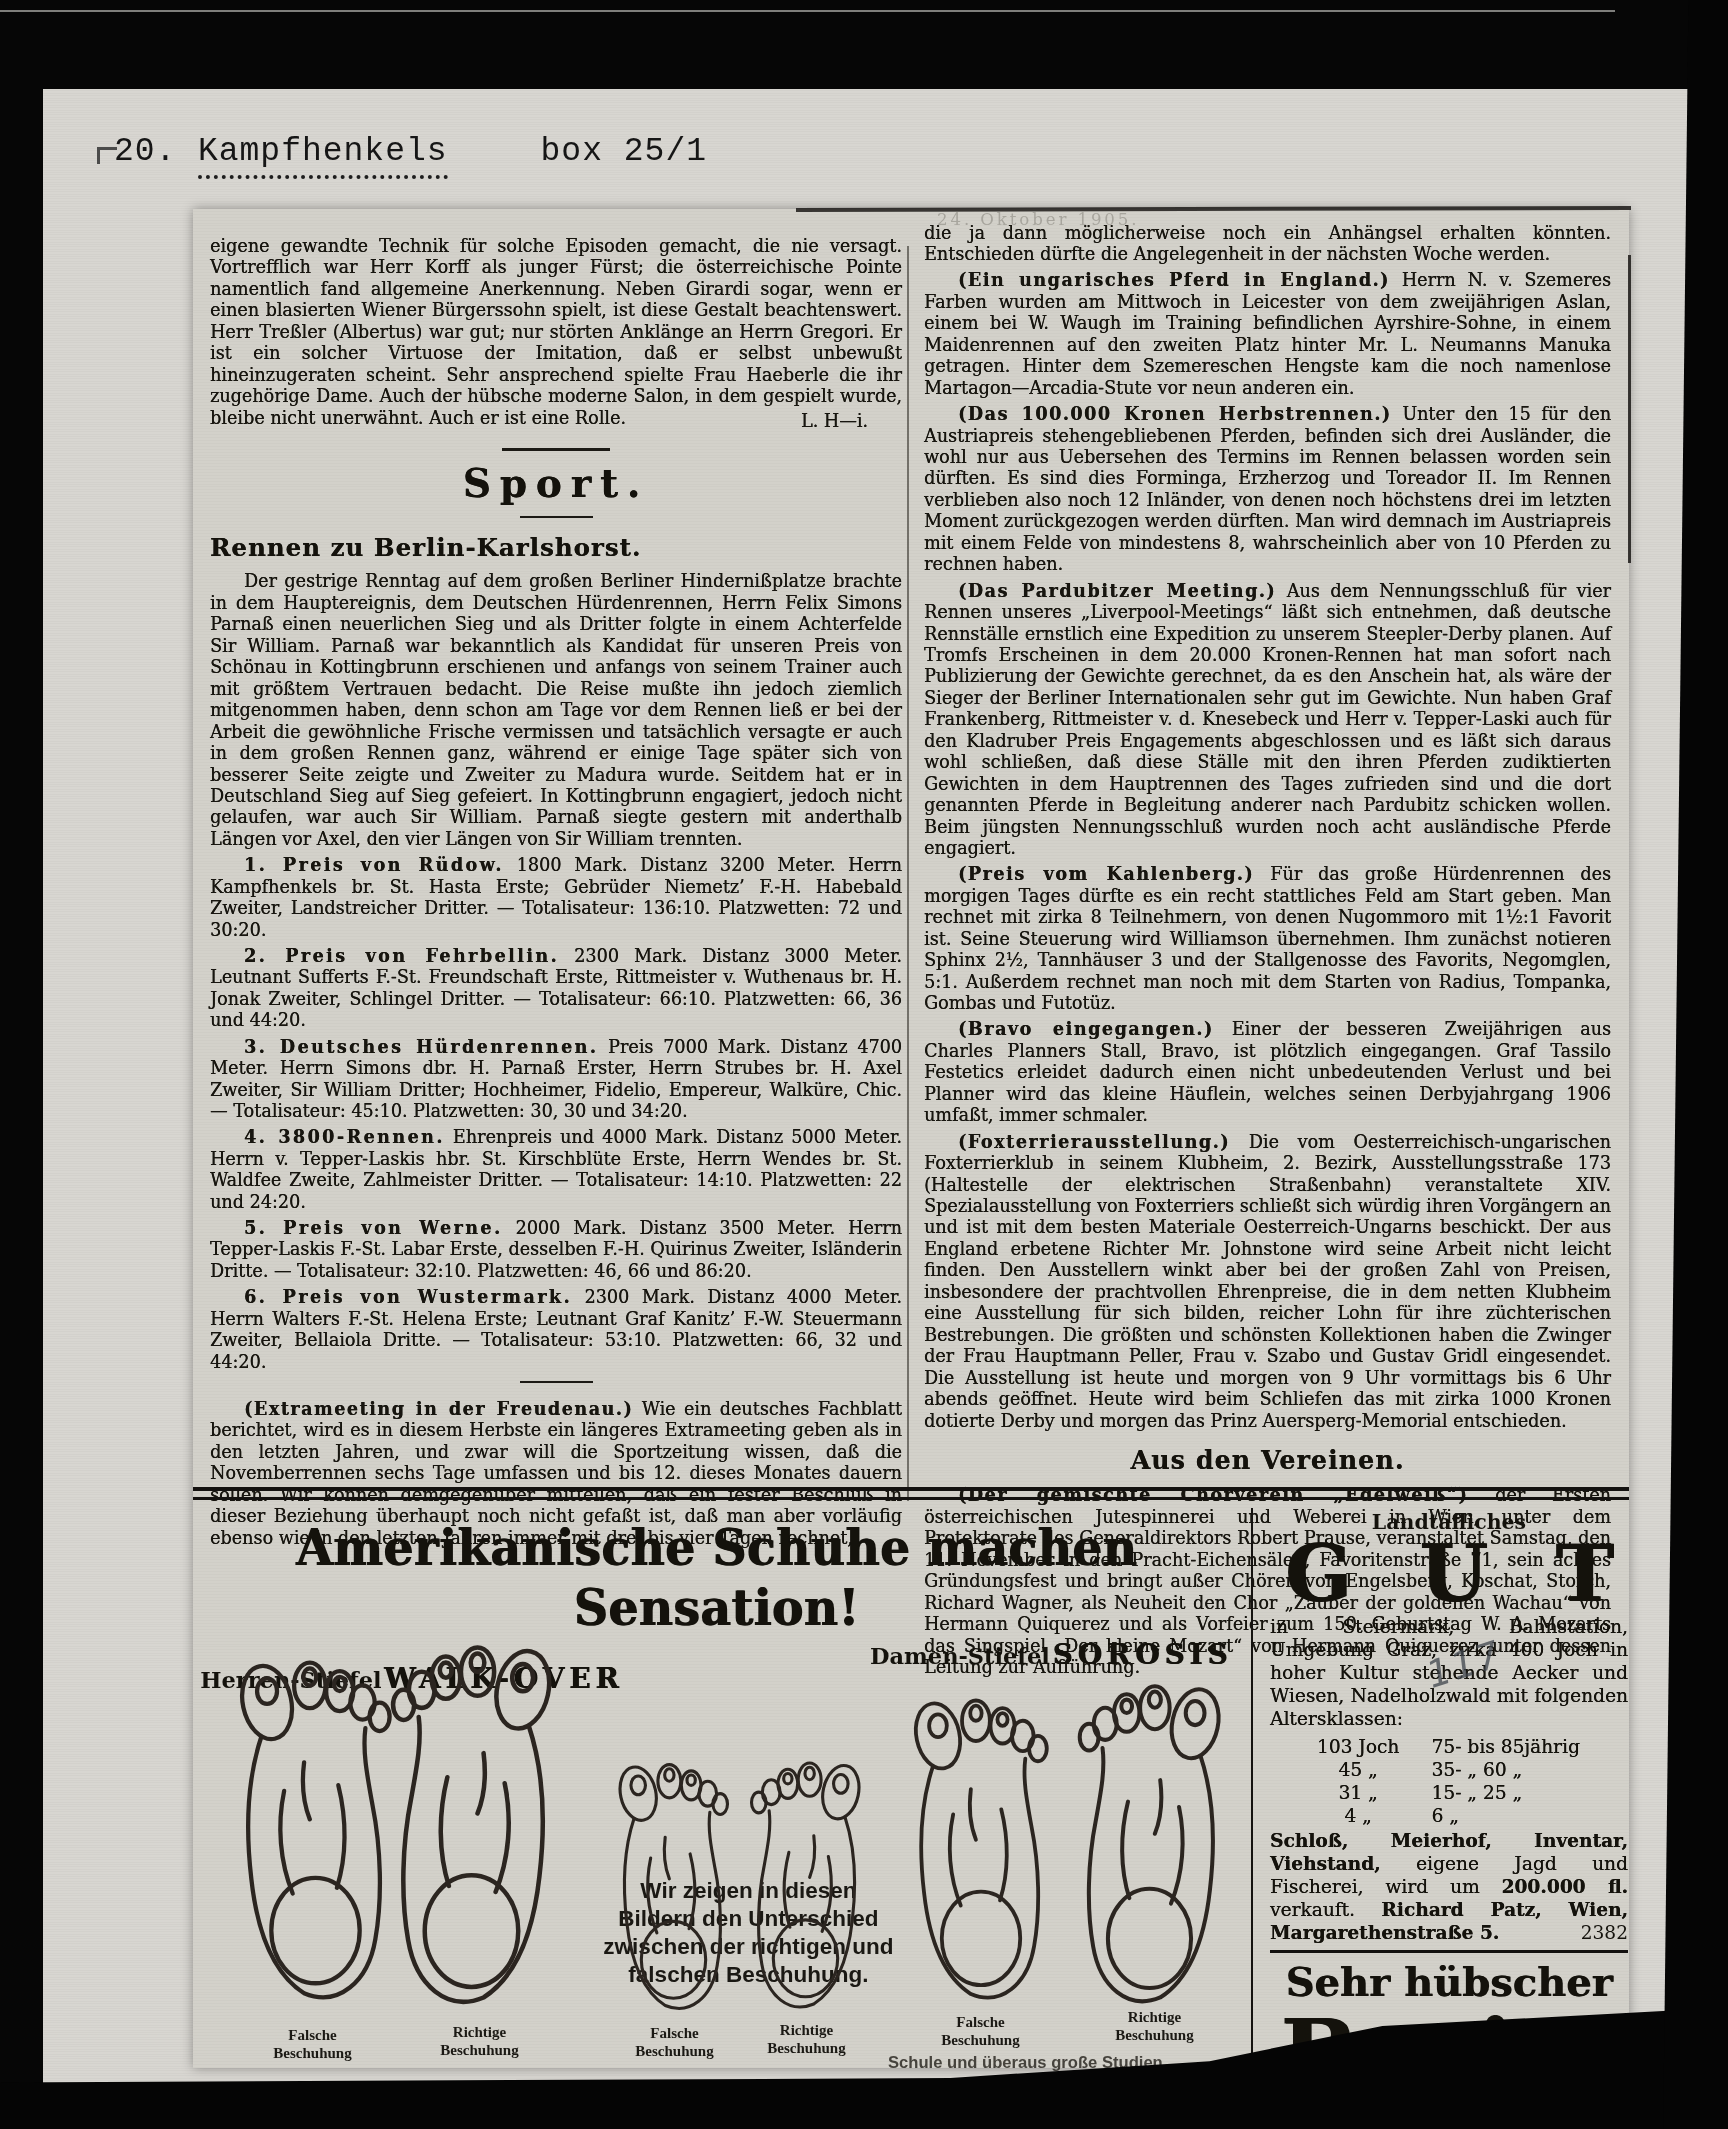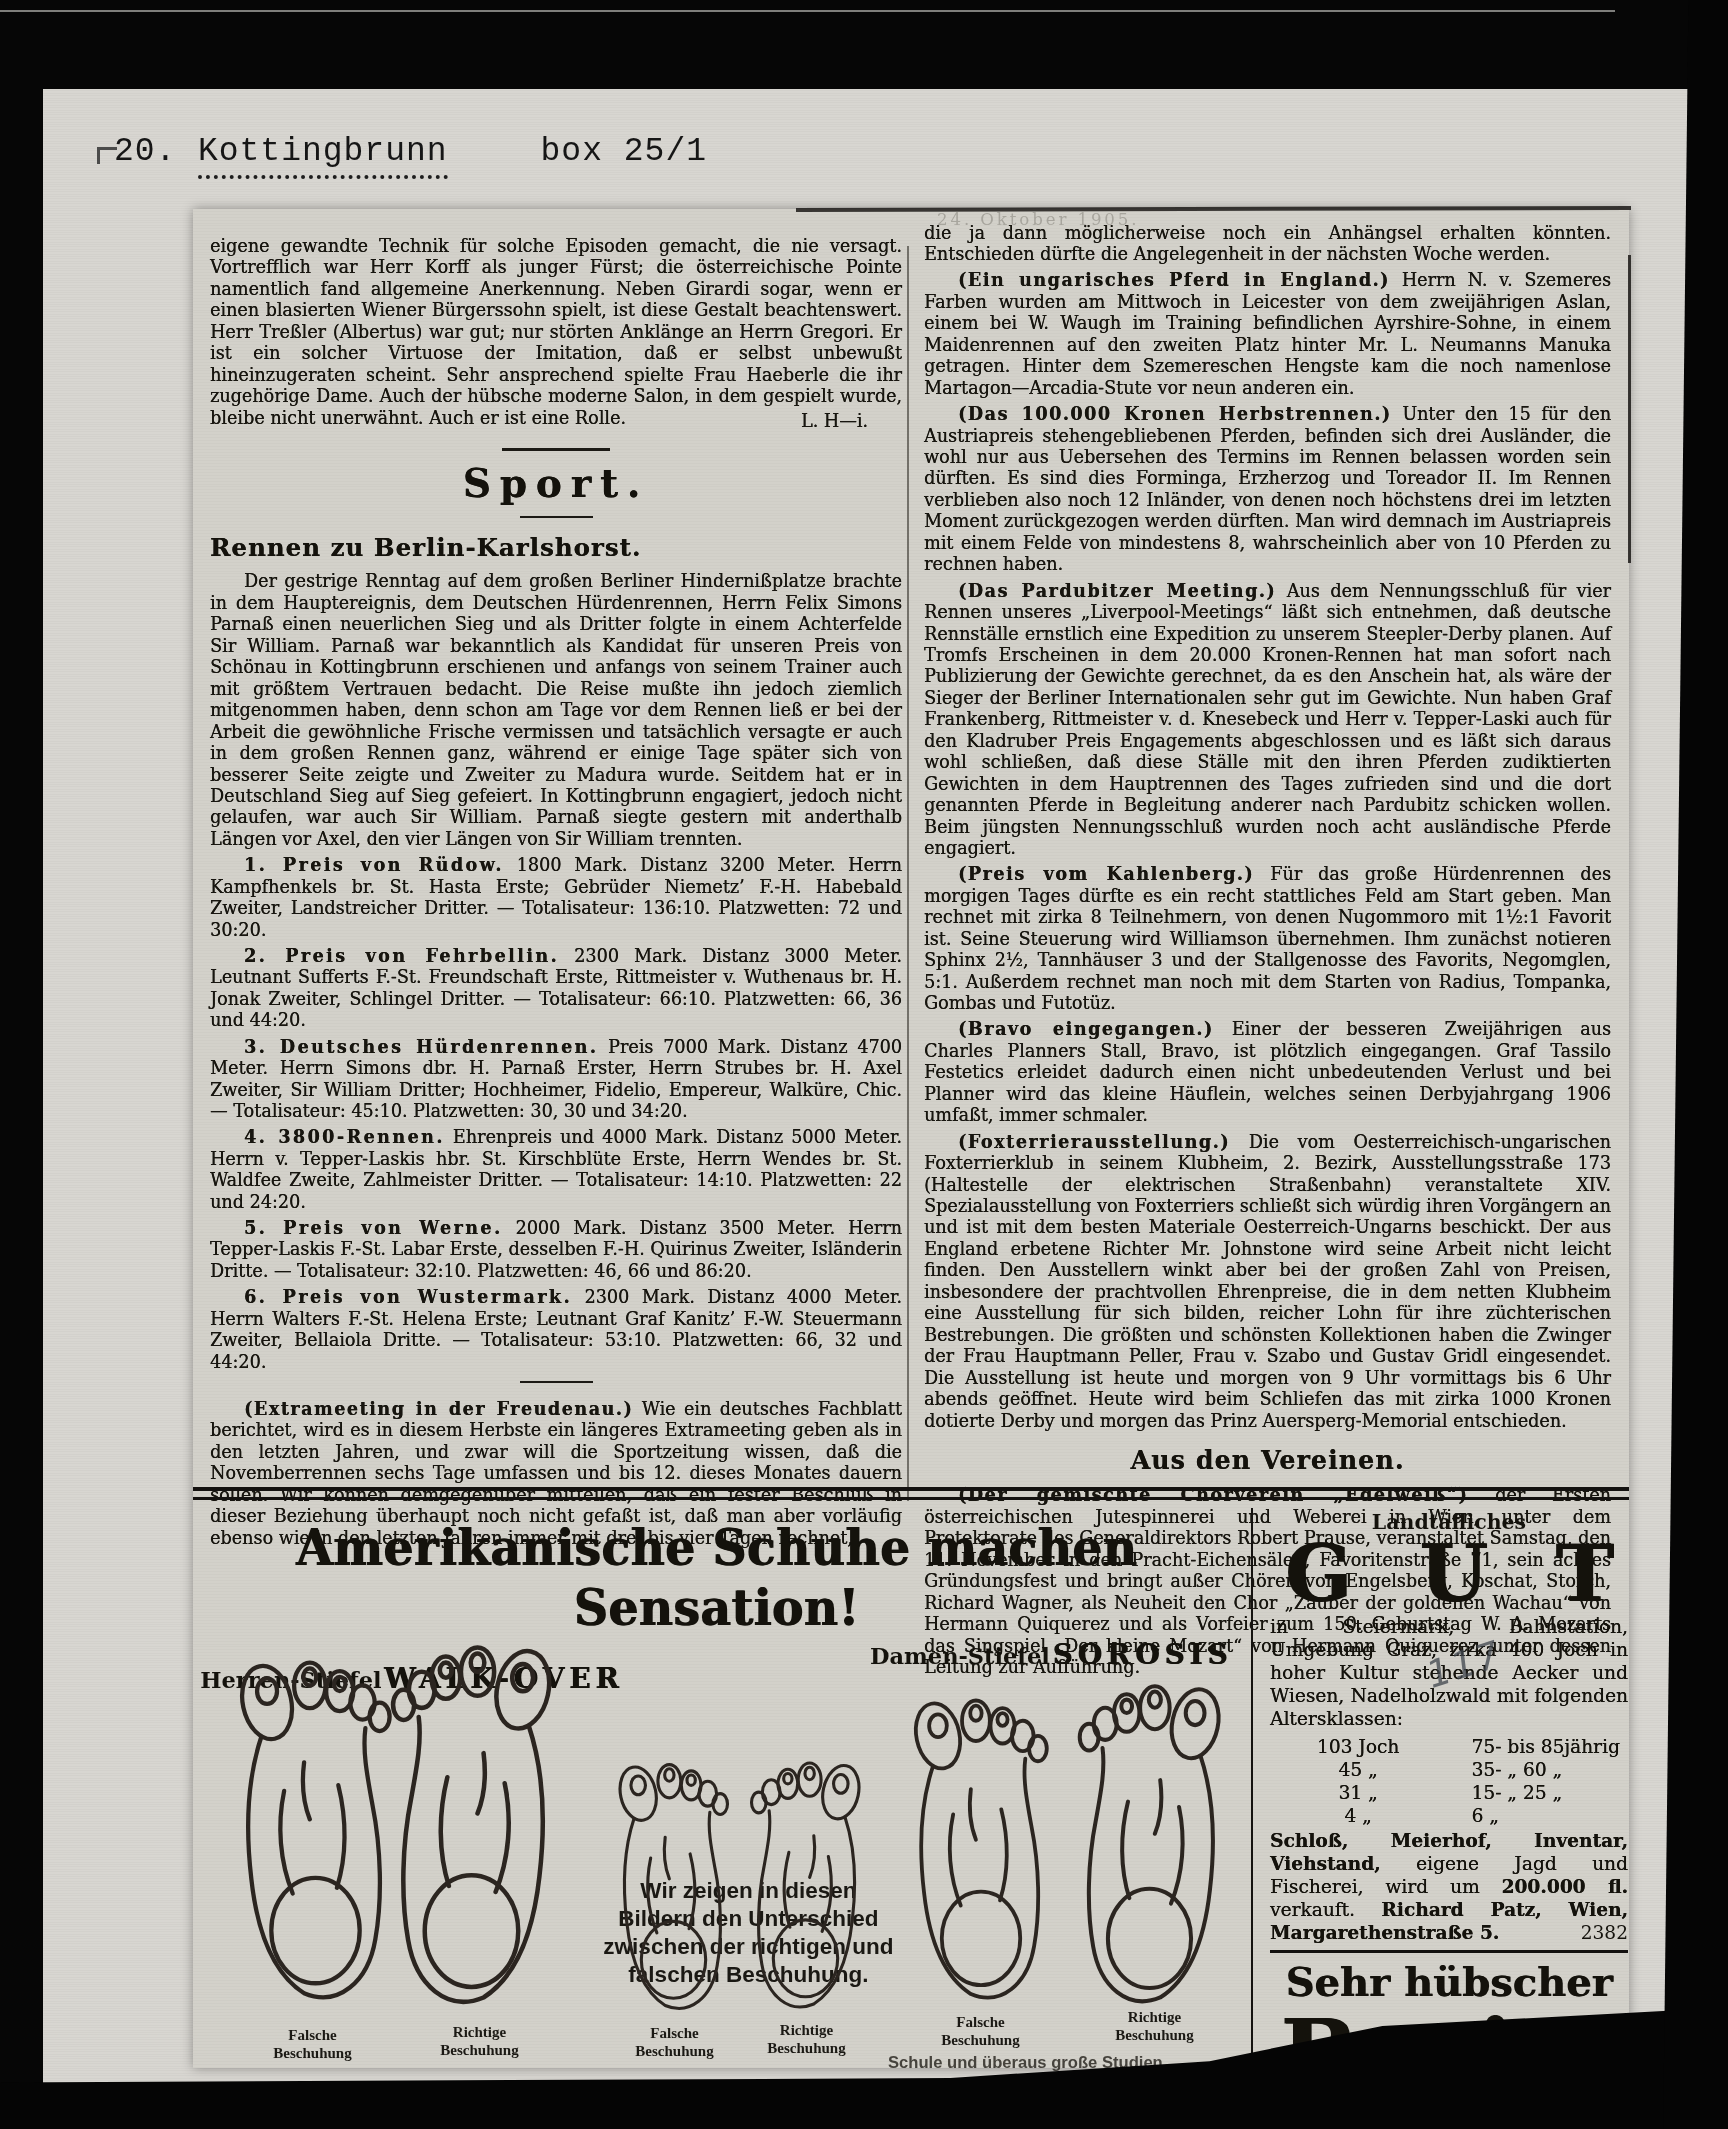--- a/index.html
+++ b/index.html
@@ -65,21 +65,21 @@
   .ad-footer-frag{position:absolute;left:695px;top:1844px;width:372px;font-size:16.6px;font-weight:bold;
     font-family:"Liberation Sans",sans-serif;color:#23201a;opacity:.8;z-index:3;}
   
   .side-divider{position:absolute;left:1058px;top:1299px;width:2px;height:560px;background:#141210;}
   .side-ads{position:absolute;left:1077px;top:1298px;width:358px;color:#14120c;}
   .gut-kicker{text-align:center;font-size:20.5px;font-weight:bold;margin:2.9px 0 0 0;}
   .gut-title{display:flex;justify-content:space-between;padding:0 14.7px;font-size:78px;line-height:1.02;font-weight:bold;
     font-family:"DejaVu Serif",serif;text-shadow:1.5px 0 0 currentColor;}
   .gut-body{font-size:18.6px;line-height:1.23;text-align:justify;margin:2.9px 0 0 0;text-shadow:0.2px 0 0 currentColor;}
   .gut-table{margin:3.9px 0 0 19.6px;font-size:18.6px;text-shadow:0.2px 0 0 currentColor;}
-  .gut-row{display:flex;line-height:1.25;gap:40px;}
+  .gut-row{display:flex;line-height:1.25;}
   .gut-a{width:137px;text-align:center;}
   .gut-b{flex:1;padding-left:4.9px;}
   .gut-ref{text-align:right;margin-top:-23px;font-size:18.6px;}
   .side-rule{height:2.9px;background:#141210;margin:7.8px 0 4.9px 0;}
   .besitz-line1{text-align:center;font-size:40px;font-weight:bold;font-family:"DejaVu Serif",serif;margin:2px 0 0 0;
     text-shadow:0.7px 0 0 currentColor;}
   .besitz-line2{text-align:center;font-size:91px;font-weight:bold;font-family:"DejaVu Serif",serif;line-height:.98;
     letter-spacing:3.9px;margin:3.9px 0 4.9px 0;text-shadow:1.5px 0 0 currentColor;}
   .hand-note{position:absolute;left:1233px;top:1434px;font-family:"DejaVu Sans",sans-serif;font-style:italic;
     font-size:37px;color:#3f454d;opacity:.75;transform:rotate(-18deg);z-index:5;letter-spacing:2px;}
@@ -108,21 +108,21 @@
   </symbol>
 </svg>
 
 <div class="scan-line"></div>
 
 <div class="card"></div>
 <div class="pen-mark"></div>
 
 <div class="archive-header">
   <span class="idx">20.</span>
-  <span class="ttl">Kottingbrunn</span>
+  <span class="ttl">Kampfhenkels</span>
   <span class="box">box 25/1</span>
 </div>
 
 <div class="clipping">
   <div class="dateline">24. Oktober 1905.</div>
   <div class="col-divider"></div>
 
   <div class="col-left news">
     <p class="para noindent"><span>eigene gewandte Technik für solche Episoden gemacht, die nie versagt. Vortrefflich war Herr Korff als junger Fürst; die österreichische Pointe namentlich fand allgemeine Anerkennung. Neben Girardi sogar, wenn er einen blasierten Wiener Bürgerssohn spielt, ist diese Gestalt beachtenswert. Herr Treßler (Albertus) war gut; nur störten Anklänge an Herrn Gregori. Er ist ein solcher Virtuose der Imitation, daß er selbst unbewußt hineinzugeraten scheint. Sehr ansprechend spielte Frau Haeberle die ihr zugehörige Dame. Auch der hübsche moderne Salon, in dem gespielt wurde, bleibe nicht unerwähnt. Auch er ist eine Rolle.</span></p>
     <p class="sig">L. H—i.</p>

